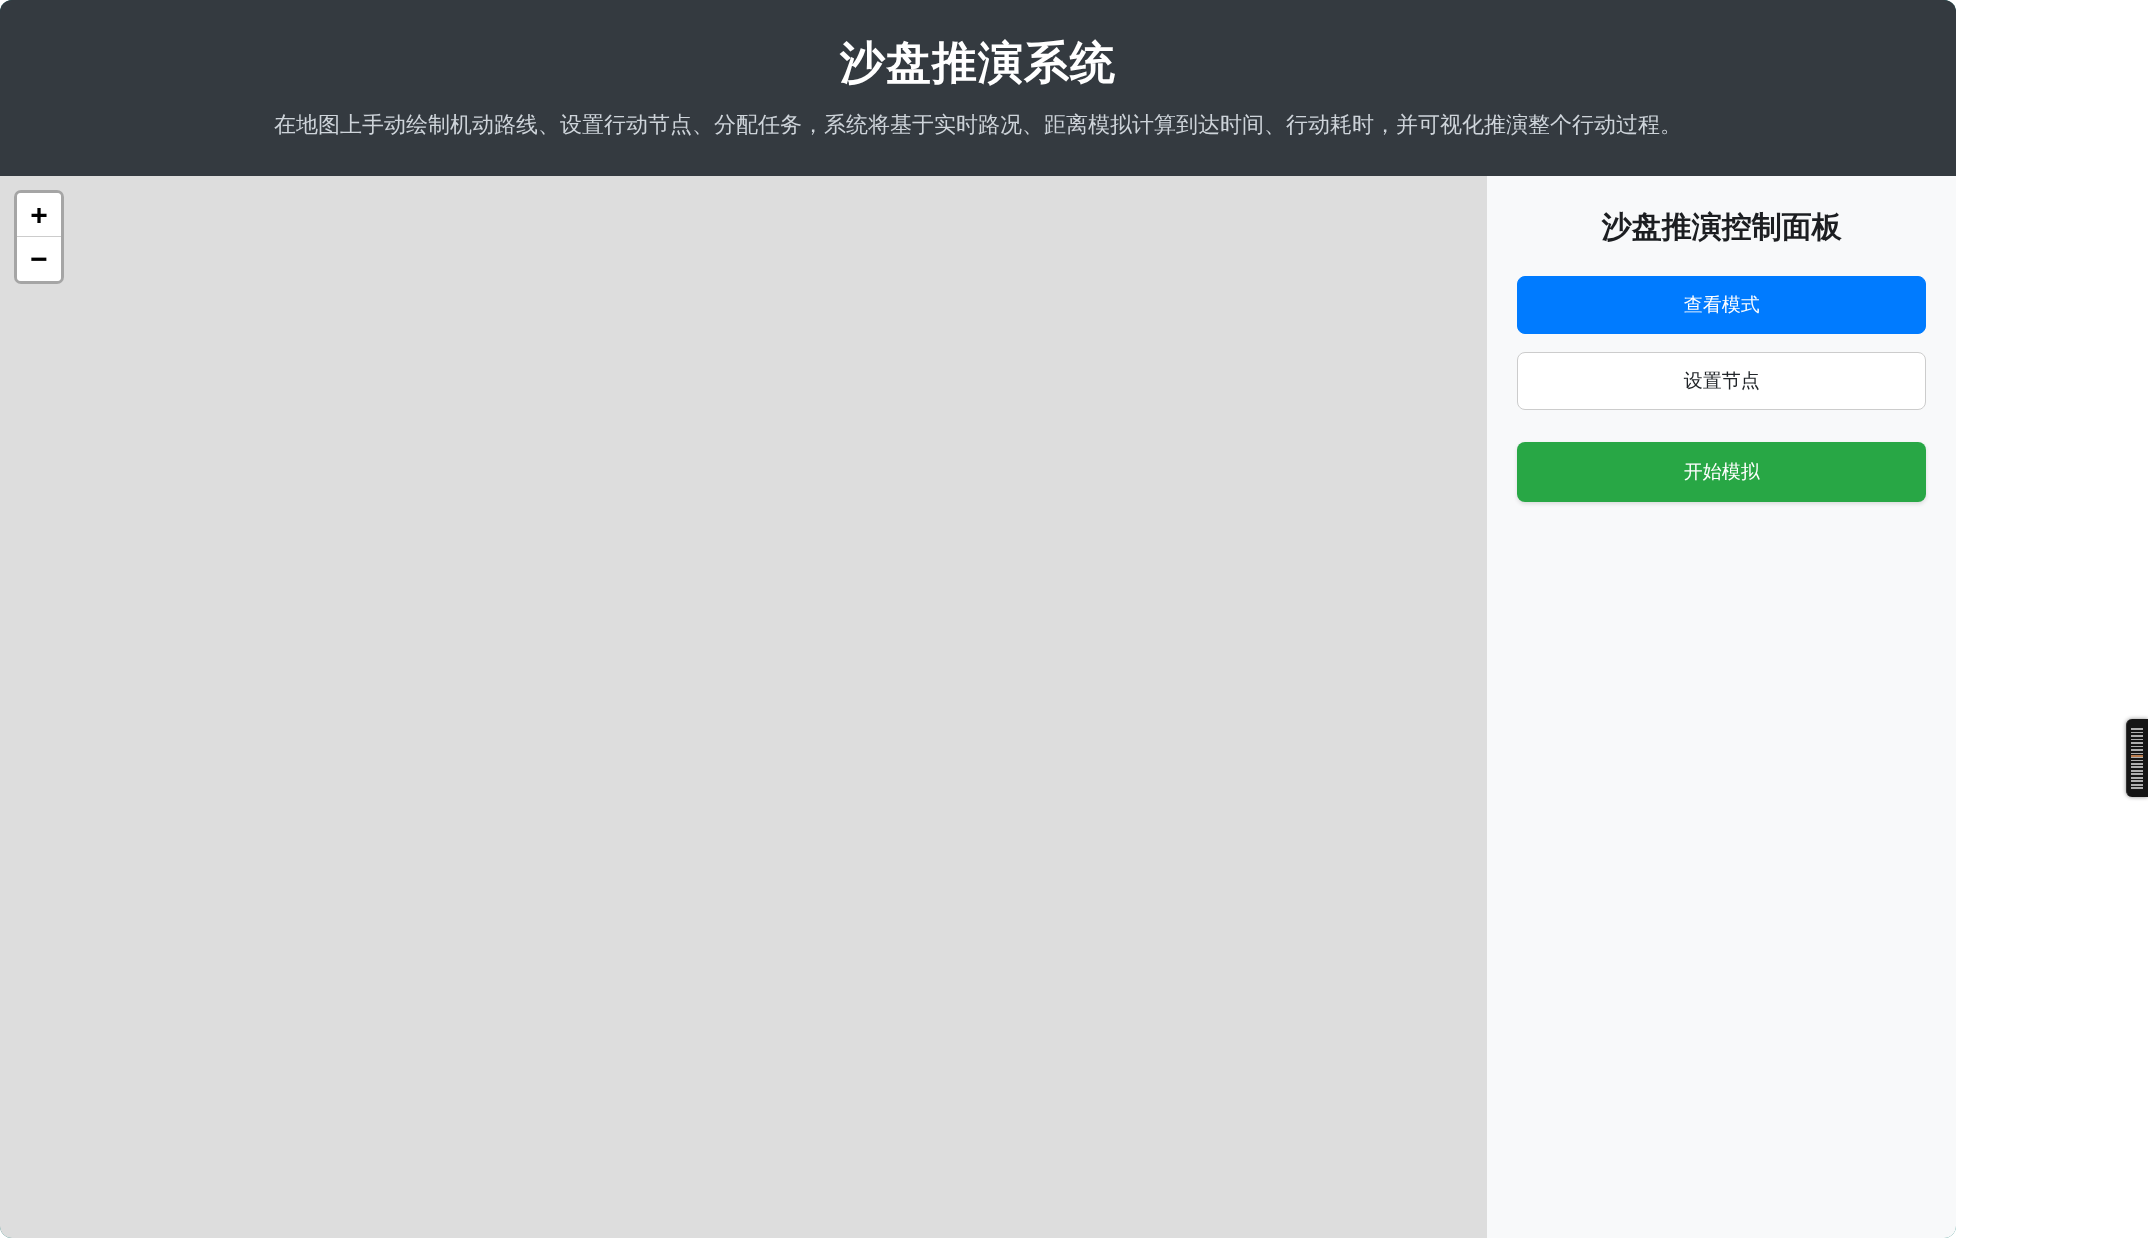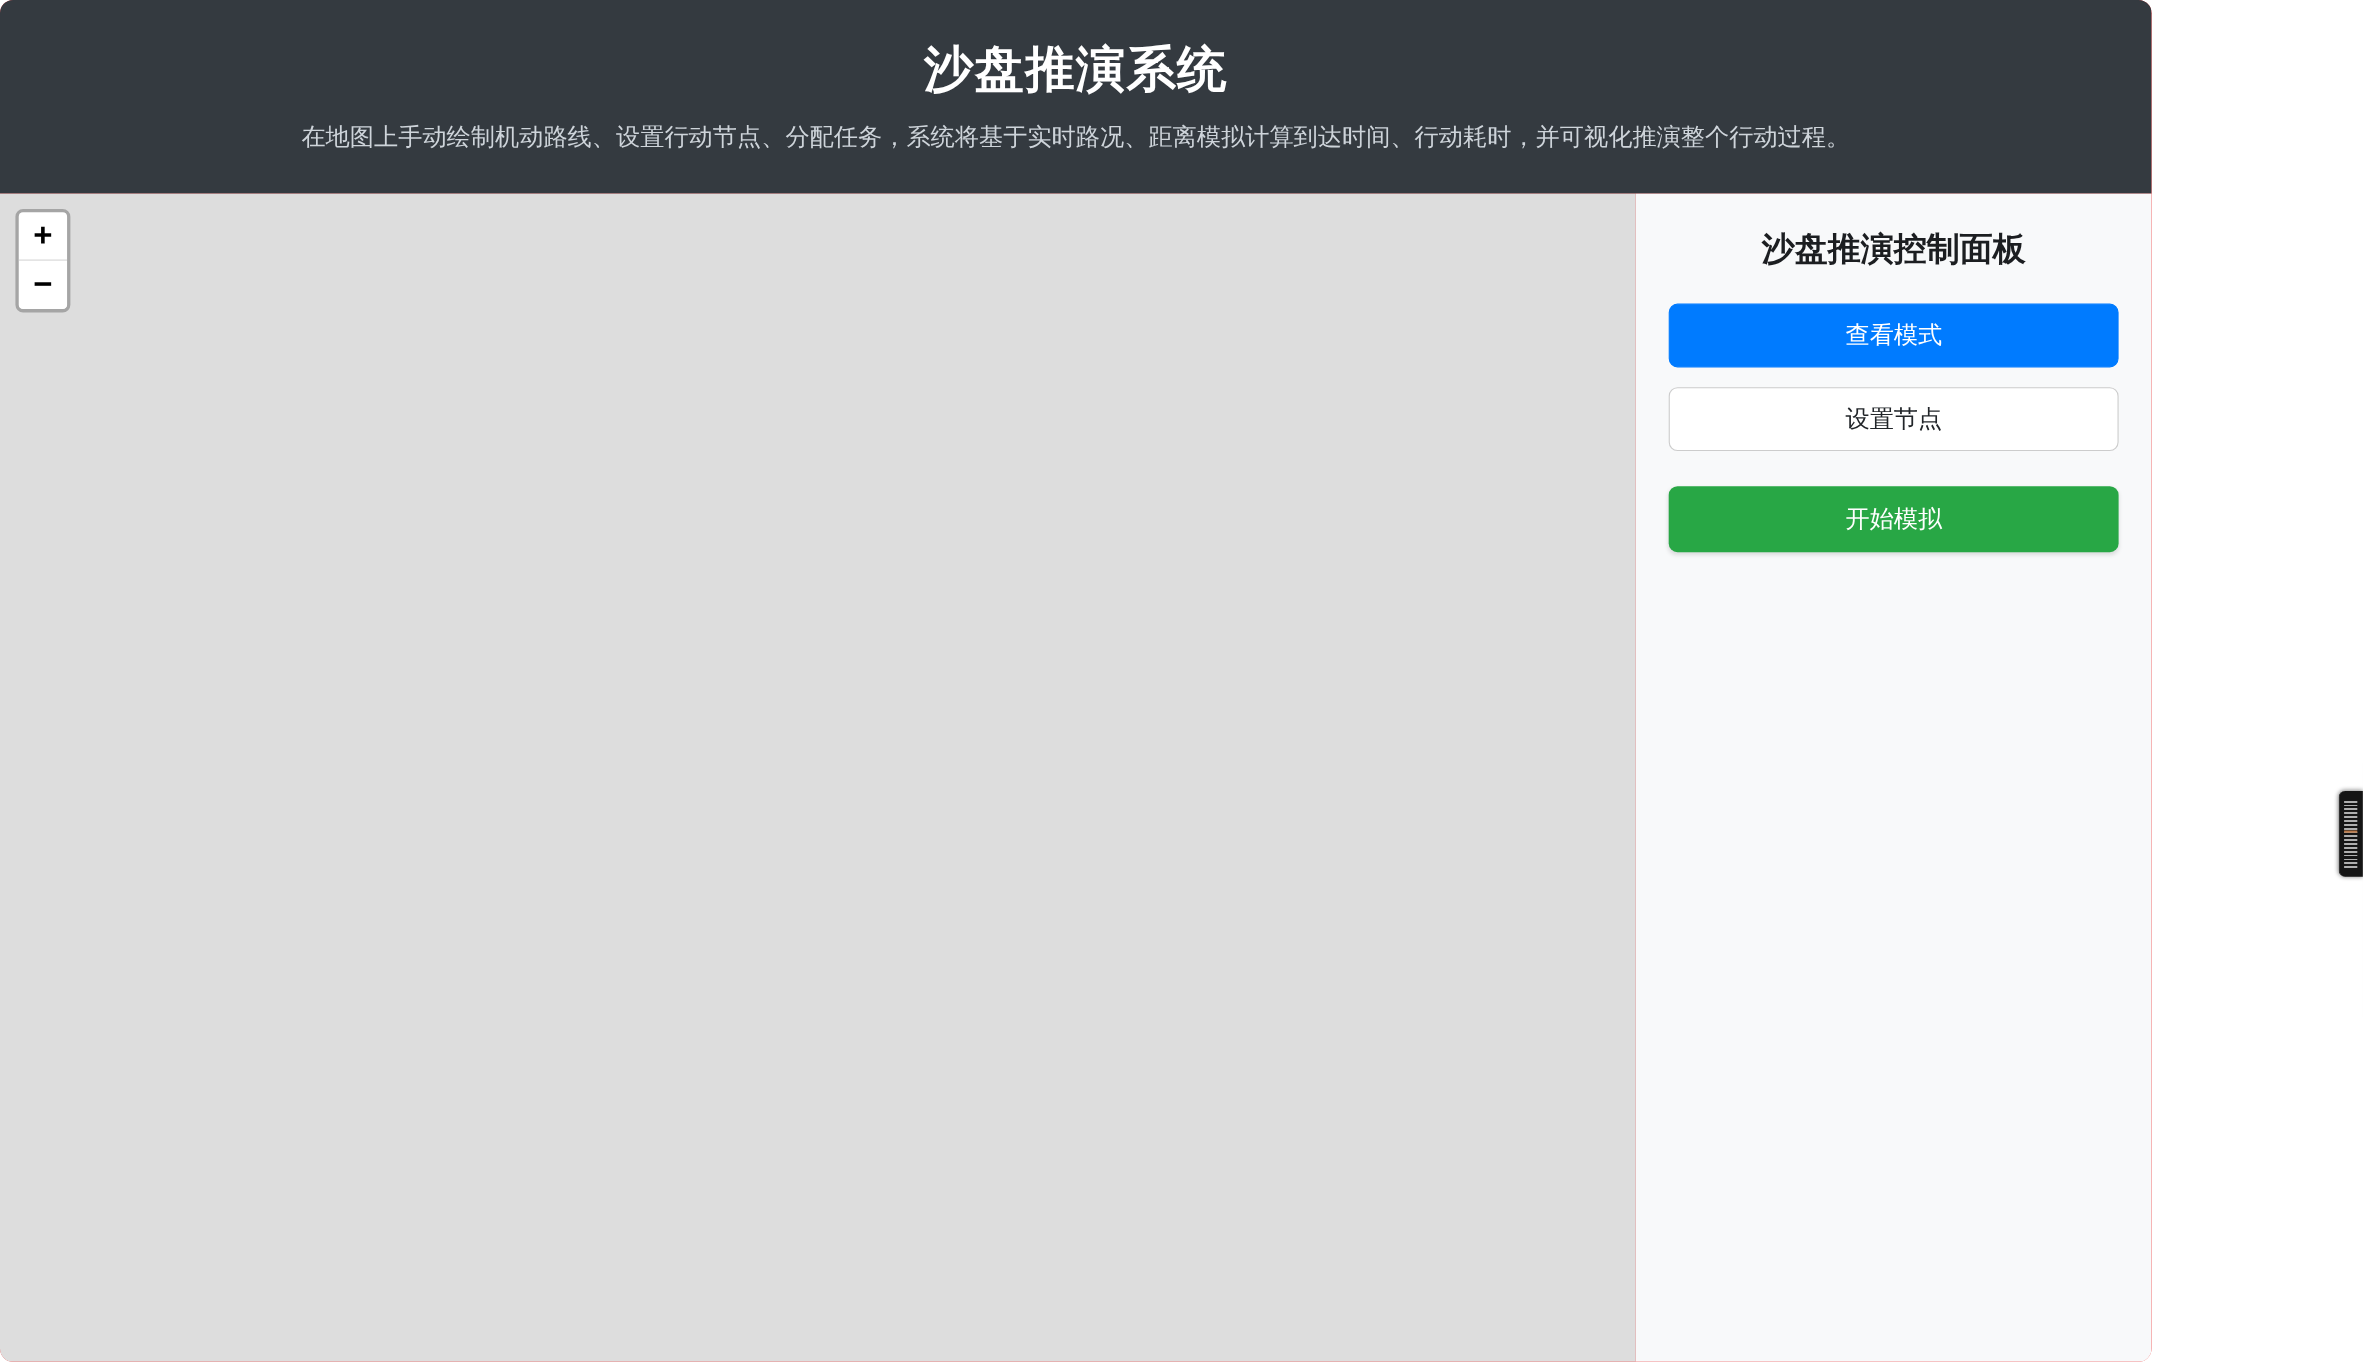--- a/index.html
+++ b/index.html
@@ -9,21 +9,21 @@
     background: #ffffff;
     font-family: "Liberation Sans", sans-serif;
     overflow: hidden;
   }
   .app {
     position: absolute;
     left: 0; top: 0;
     width: 1956px; height: 1238px;
     border-radius: 12px;
     overflow: hidden;
-    background: #ef4444;
+    background: #0f766e;
   }
   
   .header {
     height: 176px;
     background: #343a40;
     color: #ffffff;
     text-align: center;
     padding-top: 36px;
   }
   .header h1 {
@@ -87,21 +87,21 @@
     font-weight: bold;
     color: #1c1e21;
     text-align: center;
   }
   .btn {
     display: block;
     width: 100%;
     height: 58px;
     border-radius: 8px;
     font-family: "Liberation Sans", sans-serif;
-    font-size: 22px;
+    font-size: 19px;
     cursor: pointer;
     text-align: center;
   }
   .btn-mode-active {
     margin-top: 31px;
     background: #007bff;
     border: 1px solid #007bff;
     color: #ffffff;
   }
   .btn-mode {

